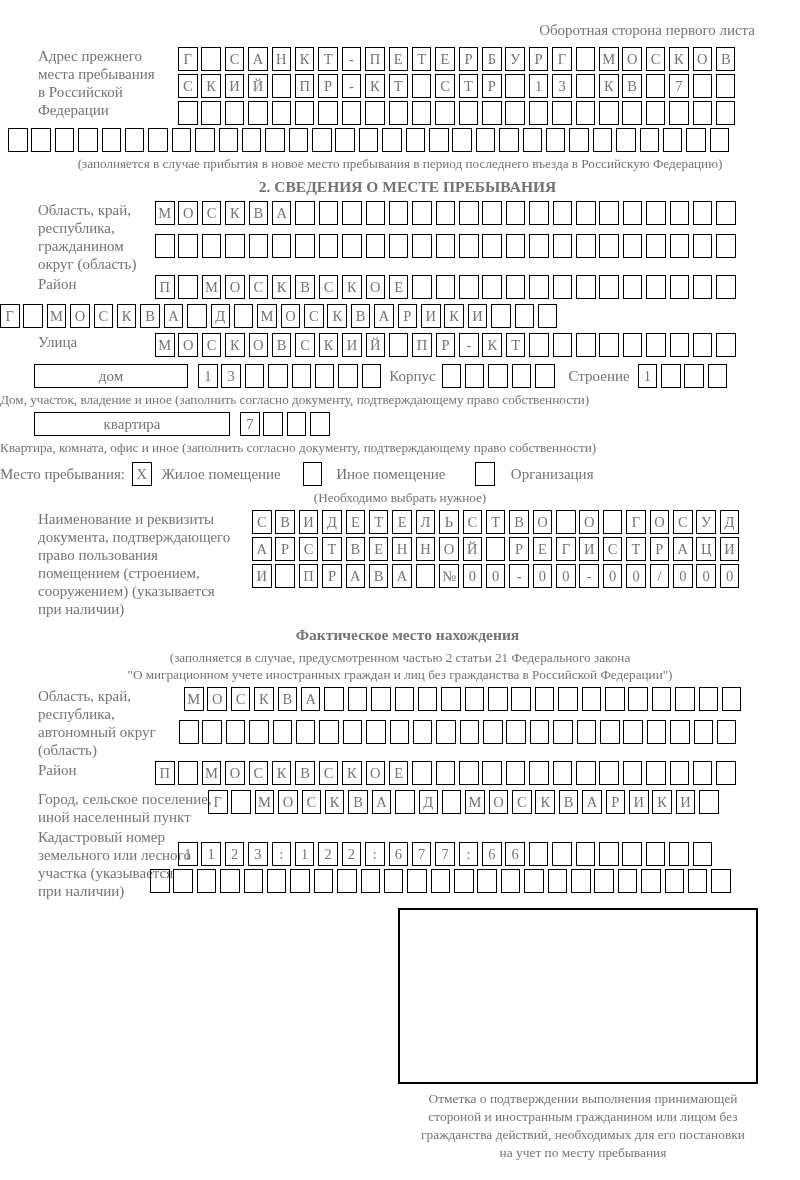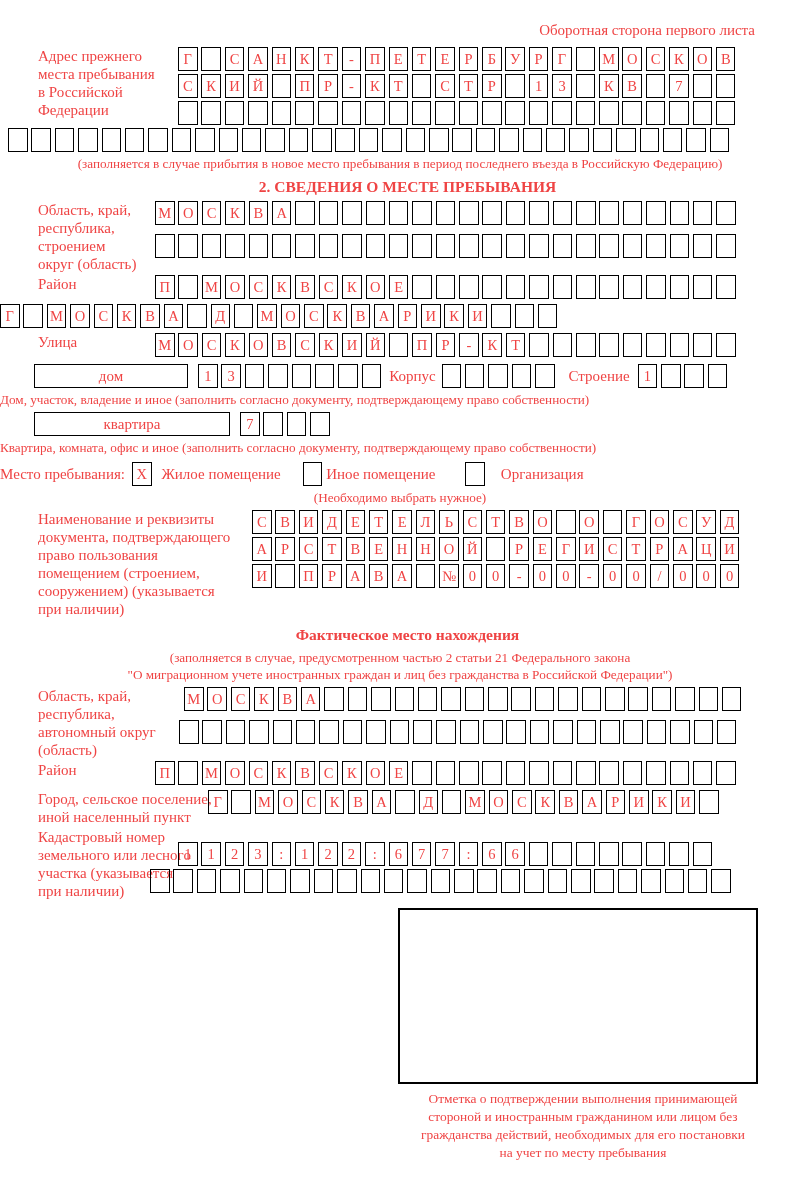--- a/index.html
+++ b/index.html
@@ -1,18 +1,18 @@
 <!DOCTYPE html>
 <html><head>
 <meta charset="utf-8">
 <style>
   html,body{margin:0;padding:0;background:#fff;}
   .page{
     width:800px;height:1180px;overflow:hidden;position:relative;
-    background:#ffffff;color:#ef4444;
+    background:#ffffff;color:#737373;
     font-family:"Liberation Serif","DejaVu Serif",serif;
     font-size:15px;
   }
   .title-right{ text-align:right; padding:22px 45px 0 0; font-size:15px; }
   .line{ display:flex; align-items:flex-start; }
   .lbl{ flex:none; line-height:18px; }
   .lbl div{ white-space:nowrap; }
   .ml38{ }
   .w140{ width:140px; margin-left:38px; }
   .w117{ width:117px; margin-left:38px; }
@@ -174,21 +174,21 @@
       <span class="cell"></span>
     </div>
   <div class="caption center">(заполняется в случае прибытия в новое место пребывания в период последнего въезда в Российскую Федерацию)</div>
 
   <div class="sec-title">2. СВЕДЕНИЯ О МЕСТЕ ПРЕБЫВАНИЯ</div>
 
   <div class="line">
     <div class="lbl w117">
       <div>Область, край,</div>
       <div>республика,</div>
-      <div>строением</div>
+      <div>гражданином</div>
       <div>округ (область)</div>
     </div>
     <div class="cellcol">
       <div class="boxrow" style="margin-bottom:9px;">
           <span class="cell">М</span>
           <span class="cell">О</span>
           <span class="cell">С</span>
           <span class="cell">К</span>
           <span class="cell">В</span>
           <span class="cell">А</span>
@@ -380,21 +380,21 @@
 
   <div class="line mt6">
     <div class="inline-lbl ml38">Место пребывания:</div>
     <div class="boxrow" style="margin-left:7px;">
         <span class="cell">X</span>
       </div>
     <div class="inline-lbl" style="margin-left:6px;">Жилое помещение</div>
     <div class="boxrow" style="margin-left:22px;">
         <span class="cell"></span>
       </div>
-    <div class="inline-lbl" style="">Иное помещение</div>
+    <div class="inline-lbl" style="margin-left:10px;">Иное помещение</div>
     <div class="boxrow" style="margin-left:30px;">
         <span class="cell"></span>
       </div>
     <div class="inline-lbl" style="margin-left:12px;">Организация</div>
   </div>
   <div class="caption center">(Необходимо выбрать нужное)</div>
 
   <div class="line mt4">
     <div class="lbl w214">
       <div>Наименование и реквизиты</div>

